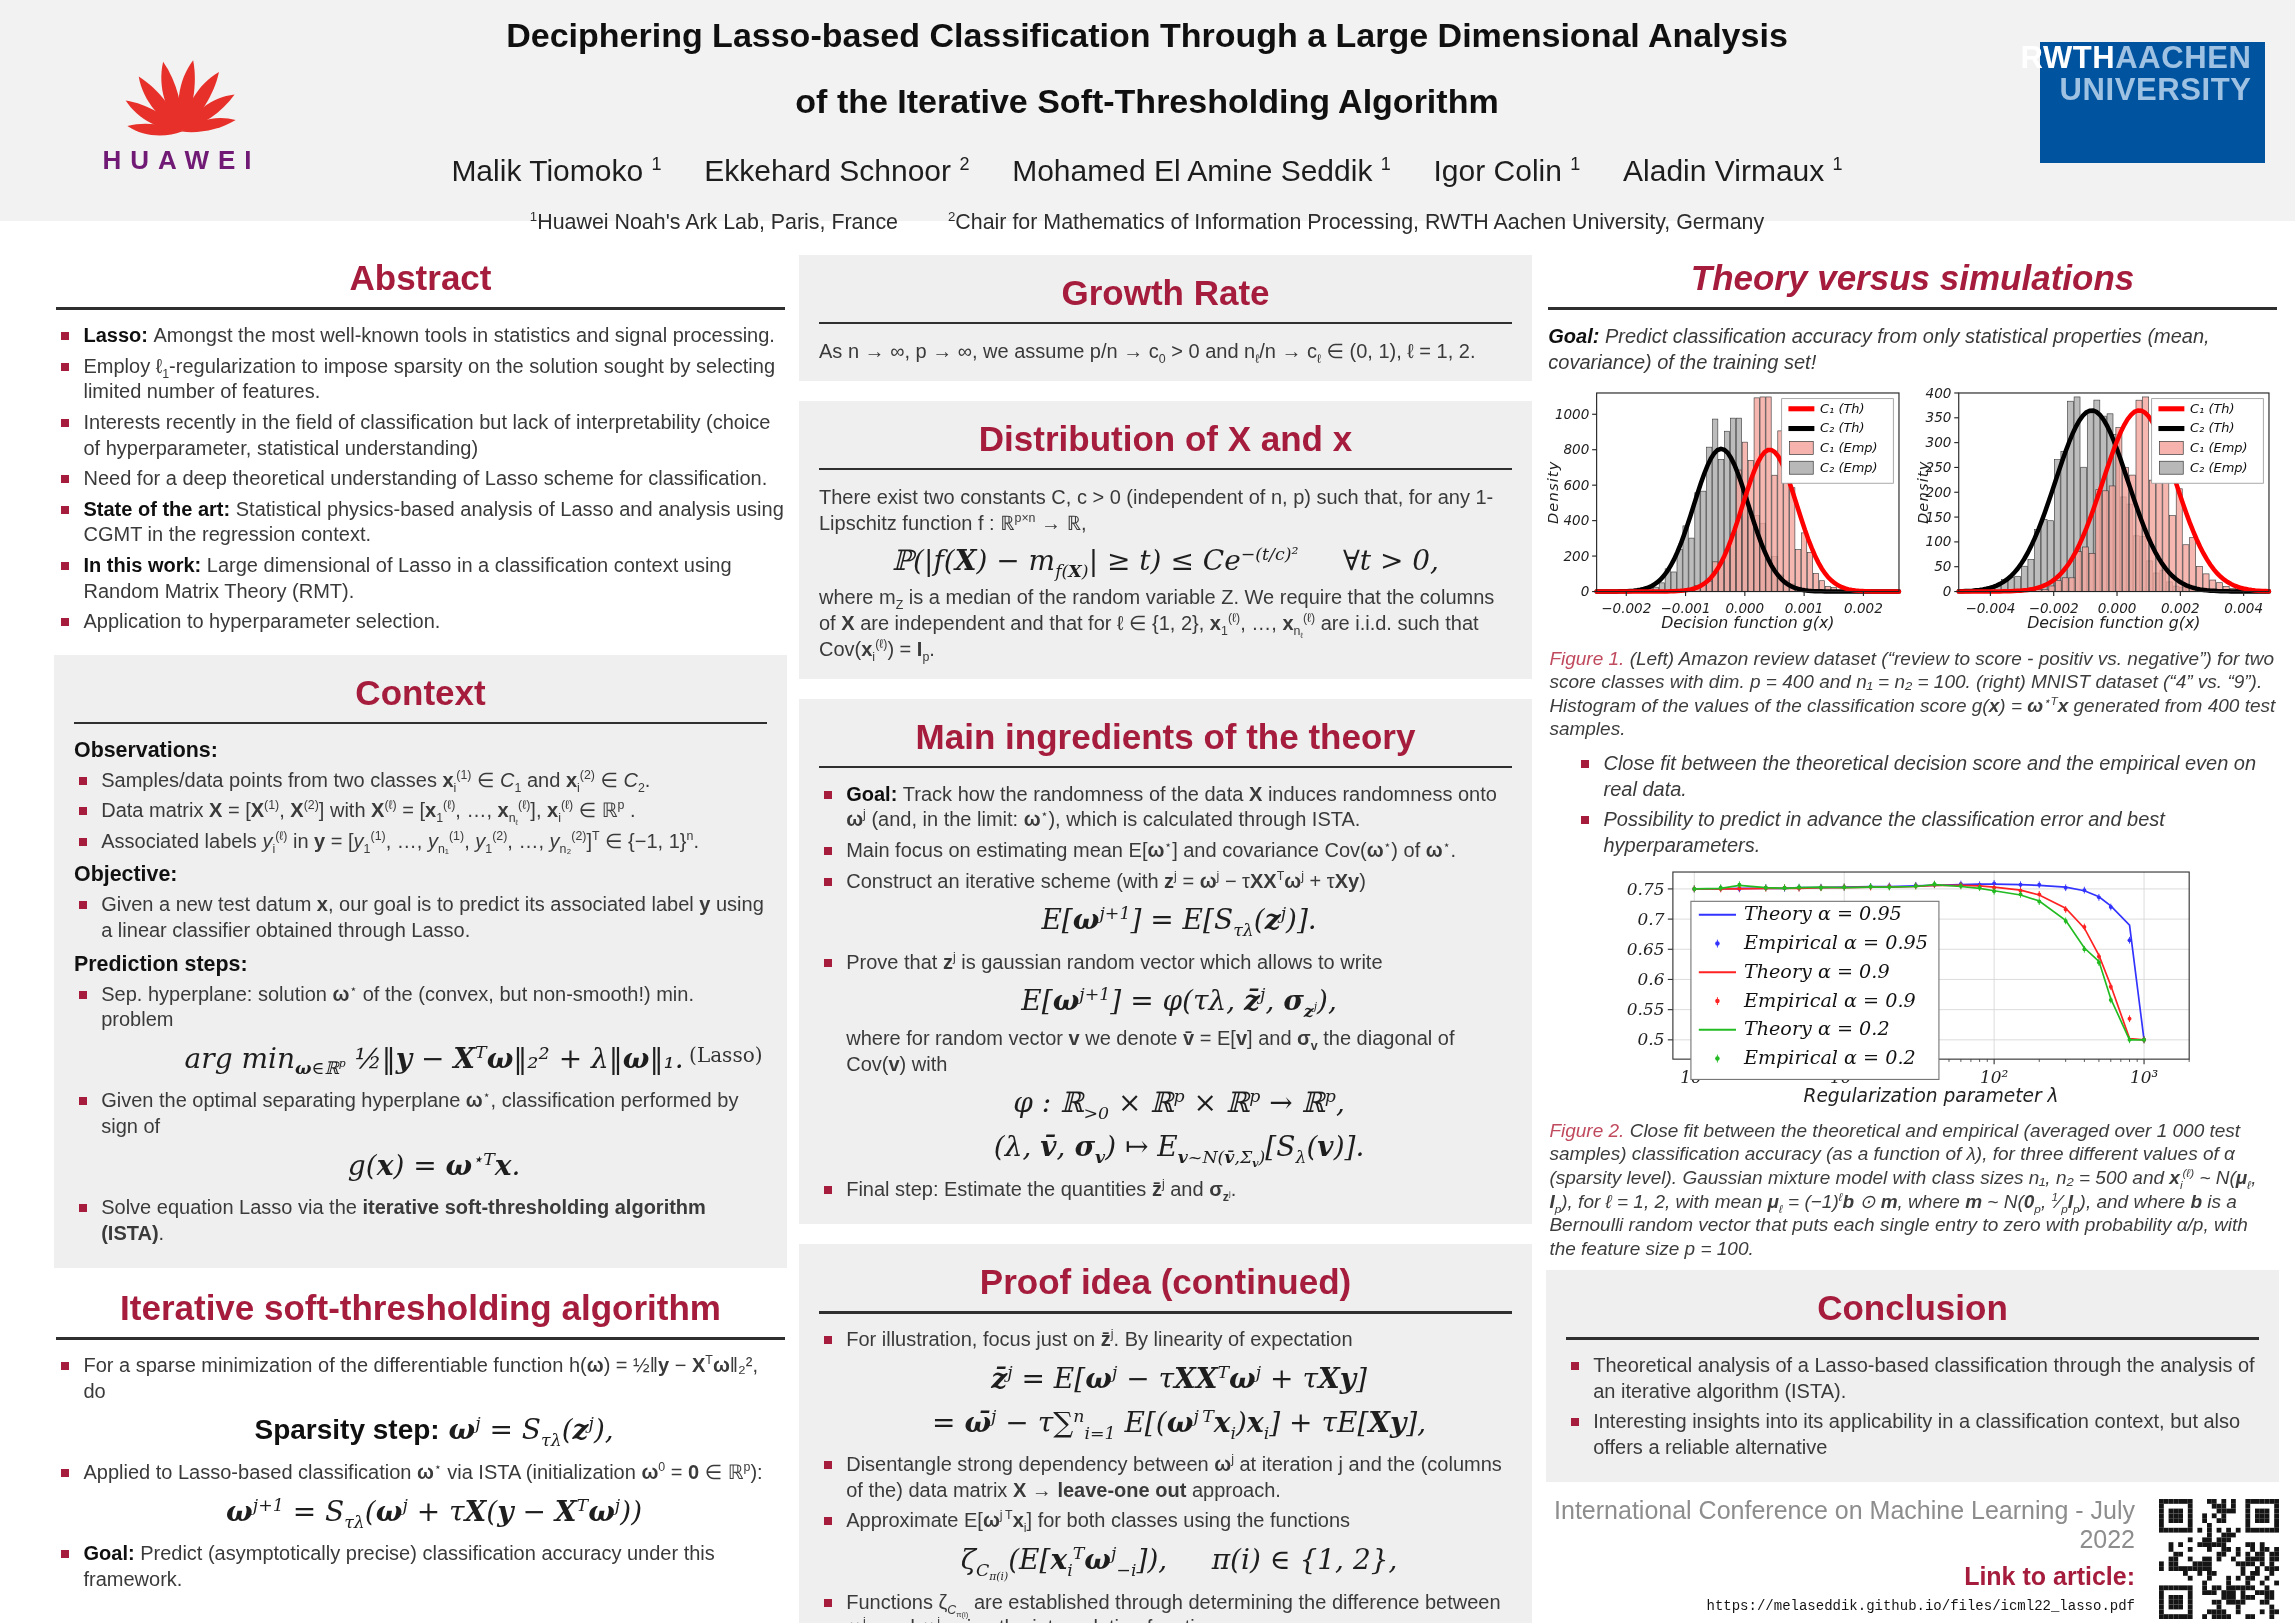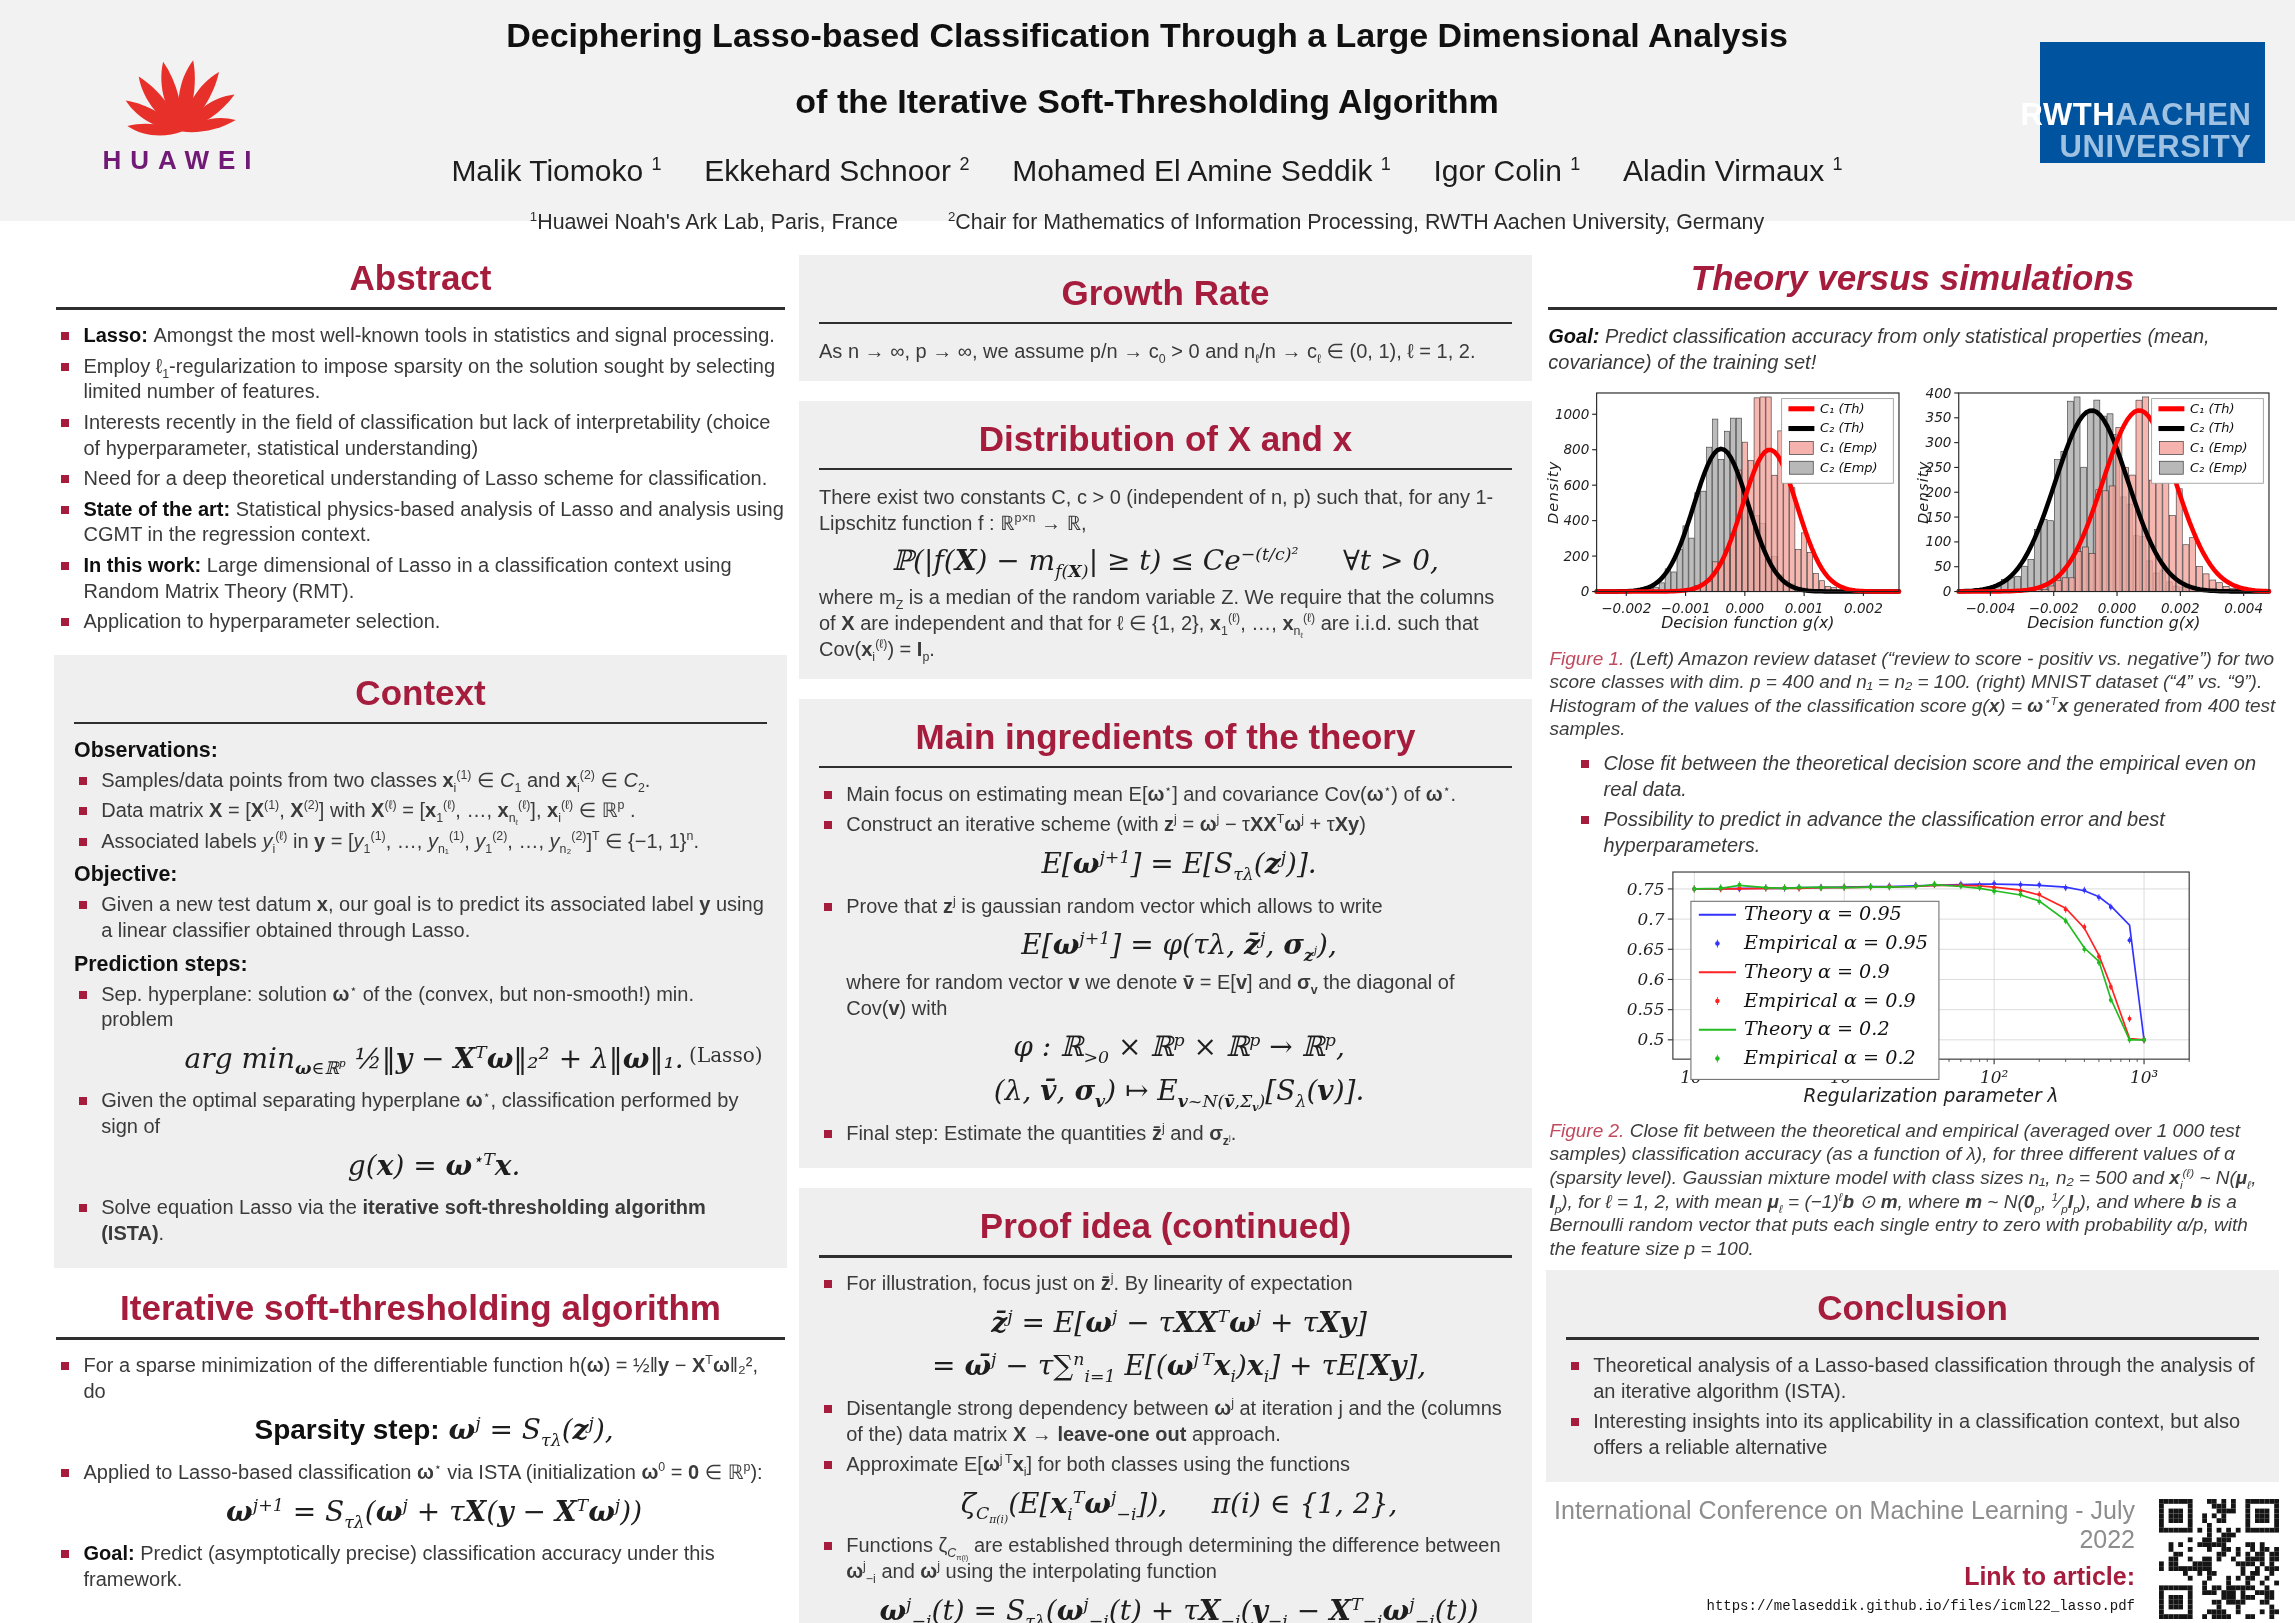--- a/index.html
+++ b/index.html
@@ -4,21 +4,21 @@
 <title>Deciphering Lasso-based Classification Through a Large Dimensional Analysis of the Iterative Soft-Thresholding Algorithm</title>
 <style>
   html,body{margin:0;padding:0;background:#ffffff;}
   .poster{position:relative;width:2295px;height:1624px;background:#ffffff;
     font-family:"Liberation Sans",sans-serif;color:#3a3a3a;overflow:hidden;}
   
   .header{position:absolute;left:0;top:0;width:2295px;height:221px;background:#f2f2f2;}
   .huawei{position:absolute;left:83px;top:12.4px;width:197px;text-align:center;}
   .huawei-word{font-size:26px;font-weight:700;letter-spacing:9px;color:#701a75;margin-top:0px;}
   .rwth{position:absolute;right:30px;top:42px;width:225px;height:121px;background:#00549f;
-    display:flex;flex-direction:column;justify-content:flex-end;align-items:flex-end;padding-right:0px;}
+    display:flex;flex-direction:column;justify-content:flex-start;align-items:flex-end;padding-right:0px;}
   .rwth .l1,.rwth .l2{font-weight:700;font-size:31px;line-height:1.04;letter-spacing:0.6px;padding-right:13.5px;}
   .rwth .w{color:#ffffff;} .rwth .b{color:#9fc2e3;}
   .head-center{position:absolute;left:428px;width:1438px;top:17px;text-align:center;}
   .htitle{font-size:34px;font-weight:700;color:#101010;line-height:1.1;}
   .htitle2{margin-top:29px;}
   .authors{margin-top:33px;font-size:30px;color:#1d1d1d;}
   .authors .author{margin:0 21.4px;}
   .authors sup{font-size:60%;}
   .affils{margin-top:22.5px;font-size:21.4px;color:#2c2c2c;}
   .affils span{margin:0 25px;}
@@ -239,20 +239,26 @@
       <div class="sec-rule"></div>
       <div class="para">There exist two constants C, c &gt; 0 (independent of n, p) such that, for any 1-Lipschitz function f : ℝ<sup>p×n</sup> → ℝ,</div>
       <div class="eq-row"><span class="eq">ℙ(|f(<b>X</b>) − m<sub>f(<b>X</b>)</sub>| ≥ t) ≤ Ce<sup>−(t/c)²</sup>&nbsp;&nbsp;&nbsp;&nbsp;&nbsp;∀t &gt; 0,</span></div>
       <div class="para">where m<sub>Z</sub> is a median of the random variable Z. We require that the columns of <b>X</b> are independent and that for ℓ ∈ {1, 2}, <b>x</b><sub>1</sub><sup>(ℓ)</sup>, …, <b>x</b><sub>n<sub>ℓ</sub></sub><sup>(ℓ)</sup> are i.i.d.  such that Cov(<b>x</b><sub>i</sub><sup>(ℓ)</sup>) = <b>I</b><sub>p</sub>.</div>
     </div>
 
     <div class="sec boxed">
       <div class="sec-title">Main ingredients of the theory</div>
       <div class="sec-rule"></div>
       <div>
+          <div class="bullet-item">
+            <span class="marker"></span>
+            <div class="bi-body">
+              <div><b class="lead">Goal: </b><span>Track how the randomness of the data <b>X</b> induces randomness onto <b>ω</b><sup>j</sup> (and, in the limit: <b>ω</b><sup>⋆</sup>), which is calculated through ISTA.</span></div>
+            </div>
+          </div>
           <div class="bullet-item">
             <span class="marker"></span>
             <div class="bi-body">
               <div><span>Main focus on estimating mean E[<b>ω</b><sup>⋆</sup>] and covariance Cov(<b>ω</b><sup>⋆</sup>) of <b>ω</b><sup>⋆</sup>.</span></div>
             </div>
           </div>
           <div class="bullet-item">
             <span class="marker"></span>
             <div class="bi-body">
               <div><span>Construct an iterative scheme (with <b>z</b><sup>j</sup> = <b>ω</b><sup>j</sup> − τ<b>XX</b><sup>T</sup><b>ω</b><sup>j</sup> + τ<b>Xy</b>)</span></div>

